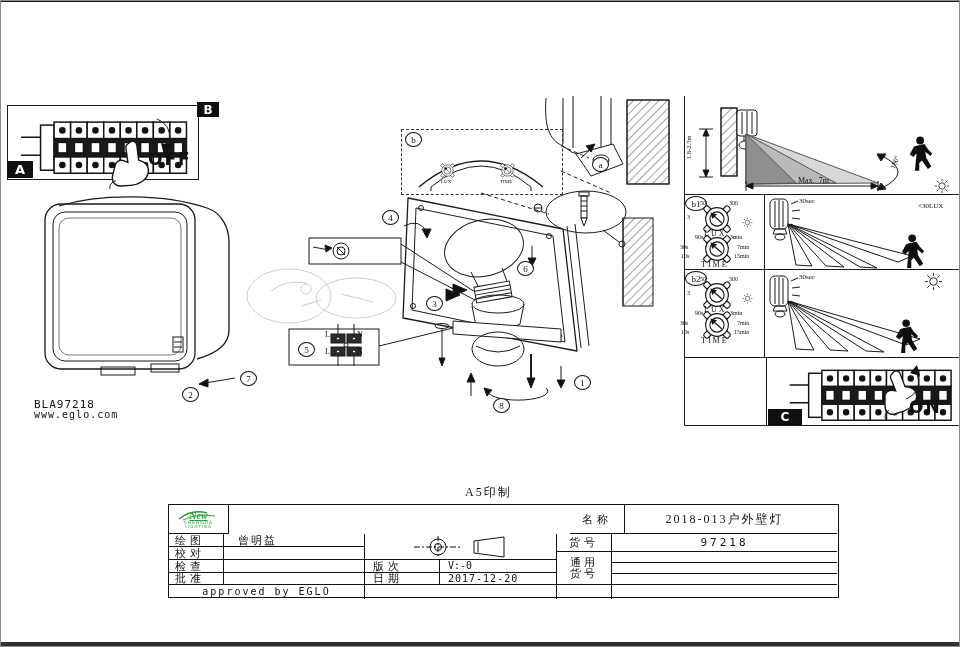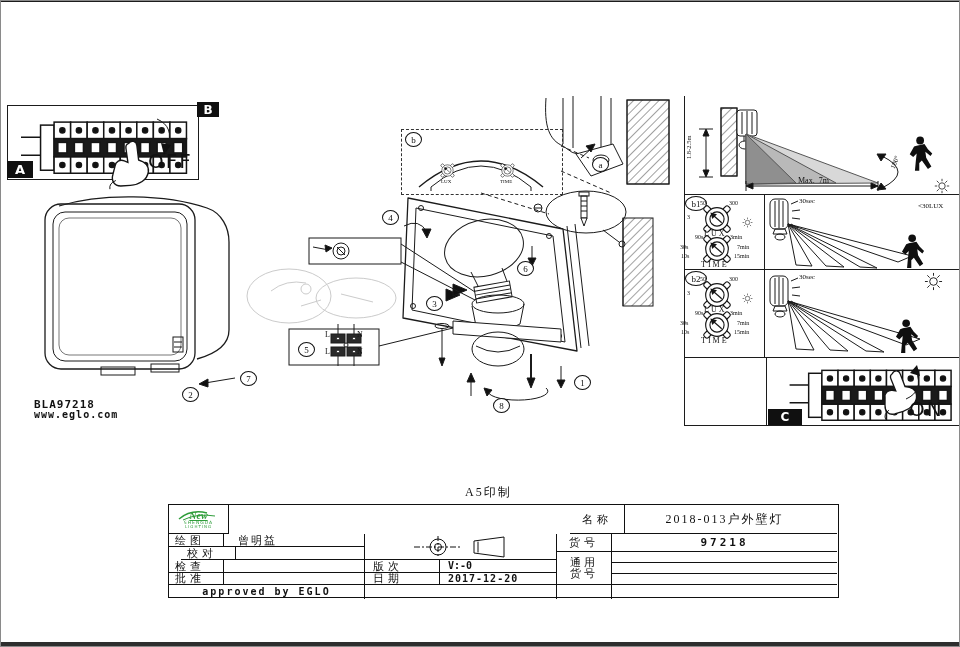--- a/index.html
+++ b/index.html
@@ -6,26 +6,26 @@
   .page{position:relative;width:960px;height:647px;background:#fff;border:1px solid #8a8a8a;
         font-family:"Liberation Serif",serif;color:#111;overflow:hidden;box-sizing:border-box;}
   .abs{position:absolute;line-height:1;}
   .hl{position:absolute;background:#1c1c1c;height:1px;}
   .vl{position:absolute;background:#1c1c1c;width:1px;}
   .blackbox{position:absolute;background:#101010;color:#fff;display:flex;align-items:center;justify-content:center;
             font-family:"DejaVu Sans",sans-serif;font-weight:bold;}
   .badge{position:absolute;border:1px solid #111;border-radius:50%;background:#fff;width:15px;height:13px;
          display:flex;align-items:center;justify-content:center;font-size:9px;}
   .badge.wide{width:20px;}
-  .switchlbl{position:absolute;font-family:"DejaVu Sans",sans-serif;font-weight:normal;font-size:20px;letter-spacing:2px;}
+  .switchlbl{position:absolute;font-family:"DejaVu Sans",sans-serif;font-weight:bold;font-size:17px;letter-spacing:2px;}
   .tick{position:absolute;font-size:6px;font-family:"Liberation Serif",serif;}
   .diallbl{position:absolute;font-size:8px;letter-spacing:2px;}
   .tiny{position:absolute;font-size:5px;}
   .t7{position:absolute;font-size:7px;}
-  .mono{font-family:"DejaVu Sans Mono",monospace;font-weight:bold;}
+  .mono{font-family:"DejaVu Sans Mono",monospace;}
   .cell{position:absolute;box-sizing:border-box;border-right:1px solid #111;border-bottom:1px solid #111;
         display:flex;align-items:center;overflow:hidden;}
   .cell.center{justify-content:center;}
   .cell.nb{border-bottom:none;}
   .cell.nr{border-right:none;}
   .lbl12{font-size:11px;letter-spacing:4px;}
   svg{position:absolute;overflow:visible;}
   svg .ln{stroke:#1b1b1b;stroke-width:1;fill:none;}
 </style>
 </head>
@@ -452,21 +452,21 @@
         <path d="M6,11 Q20,4 38,7" stroke="#2f9d3a" fill="none" stroke-width="1"></path>
       </svg>
       <span style="color:#2f9d3a;font-style:italic;font-weight:bold;font-size:10px;margin-top:-10px;text-decoration:underline;">New</span>
       <span style="color:#2f9d3a;font-size:4.5px;letter-spacing:1px;font-family:'DejaVu Sans',sans-serif;">SHENGDA</span>
       <span style="color:#2f9d3a;font-size:4px;letter-spacing:1px;font-family:'DejaVu Sans',sans-serif;">LIGHTING</span>
     </div>
 
 
     <div class="cell lbl12" style="left:0;top:29px;width:55px;height:13px;padding-left:6px;">绘图</div>
     <div class="cell" style="left:55px;top:29px;width:141px;height:13px;padding-left:14px;font-size:11px;letter-spacing:2px;">曾明益</div>
-    <div class="cell lbl12" style="left:12px;top:42px;width:55px;height:13px;padding-left:6px;">校对</div>
+    <div class="cell lbl12" style="left:0;top:42px;width:55px;height:13px;padding-left:6px;">校对</div>
     <div class="cell" style="left:55px;top:42px;width:141px;height:13px;"></div>
     <div class="cell lbl12" style="left:0;top:55px;width:55px;height:13px;padding-left:6px;">检查</div>
     <div class="cell" style="left:55px;top:55px;width:141px;height:13px;"></div>
     <div class="cell lbl12" style="left:0;top:68px;width:55px;height:12px;padding-left:6px;">批准</div>
     <div class="cell" style="left:55px;top:68px;width:141px;height:12px;"></div>
     <div class="cell center nb mono" style="left:0;top:80px;width:196px;height:14px;font-size:10px;letter-spacing:2px;">approved by EGLO</div>
 
     <div class="cell center" style="left:196px;top:29px;width:192px;height:26px;">
       <svg width="110" height="22" viewBox="0 0 110 22" style="position:static;">
         <g stroke="#111" fill="none">

